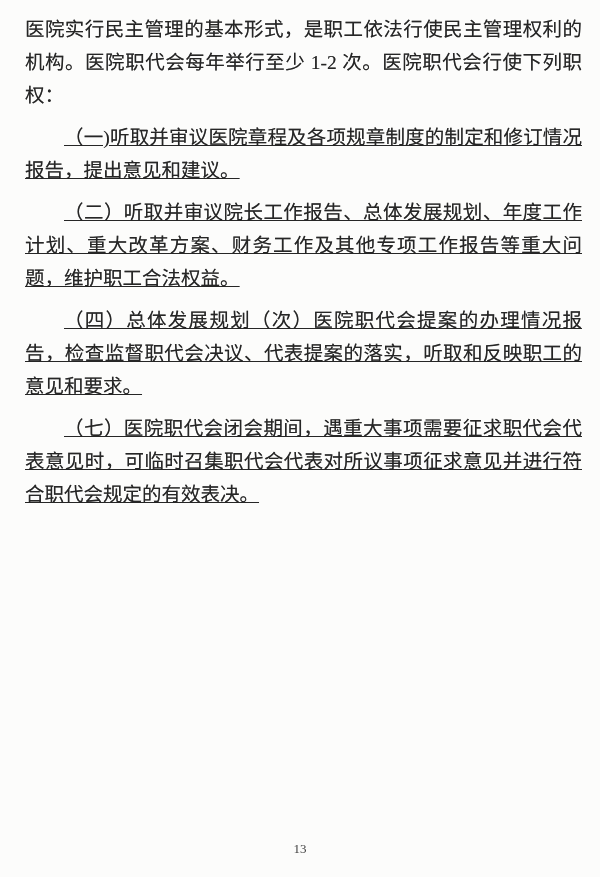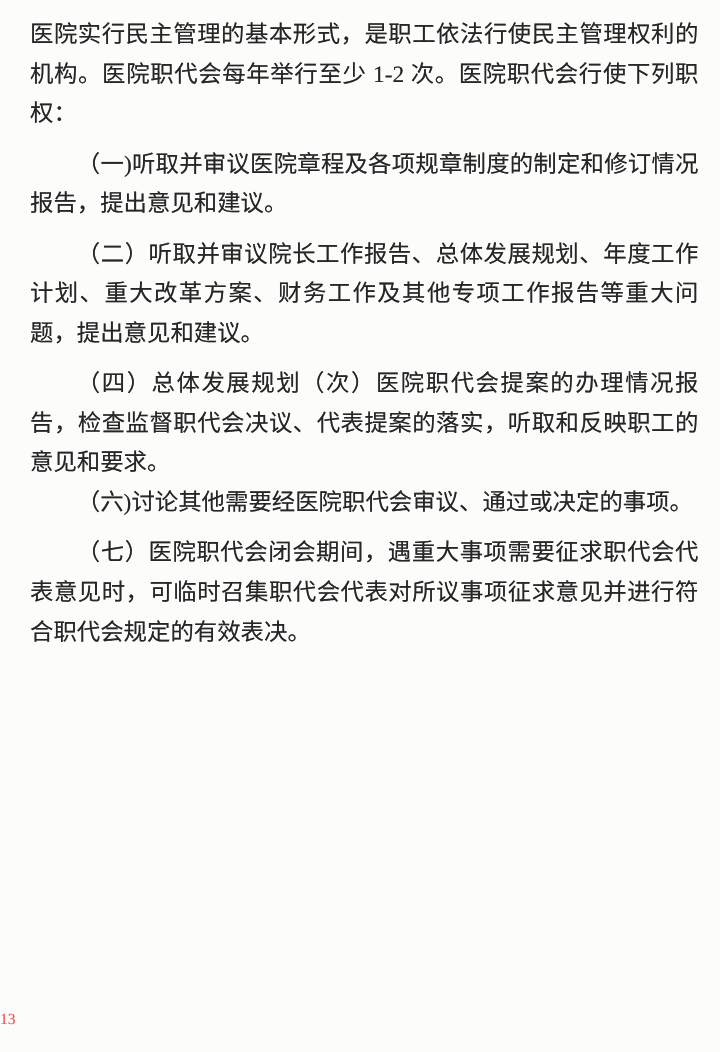--- a/index.html
+++ b/index.html
@@ -21,40 +21,40 @@
   .content p {
     margin: 0;
     font-size: 19.5px;
     line-height: 33px;
     text-align: justify;
     text-justify: inter-ideograph;
     letter-spacing: 0;
     
     text-shadow: 0 0 0.4px rgba(40,40,40,0.55);
   }
-  .content p.indent { text-indent: 2em; }
+  .content p.indent { text-indent: 2em; text-decoration: underline; }
   .content p.gap { margin-top: 9px; }
   .page-footer {
     position: absolute;
     left: 0;
     top: 841px;
     width: 100%;
+    text-align: center;
     font-size: 13px;
     line-height: 16px;
-    color: #ef4444;
+    color: #404040;
     font-family: "Liberation Serif", "DejaVu Serif", serif;
   }
 </style>
 </head>
 <body>
 
 <div class="page">
   <div class="content">
     <p class="cont">医院实行民主管理的基本形式，是职工依法行使民主管理权利的机构。医院职代会每年举行至少 1-2 次。医院职代会行使下列职权：</p>
     <p class="indent gap">（一)听取并审议医院章程及各项规章制度的制定和修订情况报告，提出意见和建议。</p>
-    <p class="indent gap">（二）听取并审议院长工作报告、总体发展规划、年度工作计划、重大改革方案、财务工作及其他专项工作报告等重大问题，提出意见和建议。</p>
+    <p class="indent gap">（二）听取并审议院长工作报告、总体发展规划、年度工作计划、重大改革方案、财务工作及其他专项工作报告等重大问题，维护职工合法权益。</p>
     <p class="indent gap">（四）总体发展规划（次）医院职代会提案的办理情况报告，检查监督职代会决议、代表提案的落实，听取和反映职工的意见和要求。</p>
-    <p class="indent">（六)讨论其他需要经医院职代会审议、通过或决定的事项。</p>
     <p class="indent gap">（七）医院职代会闭会期间，遇重大事项需要征求职代会代表意见时，可临时召集职代会代表对所议事项征求意见并进行符合职代会规定的有效表决。</p>
   </div>
 
   <div class="page-footer">13</div>
 </div>
 
 </body></html>

